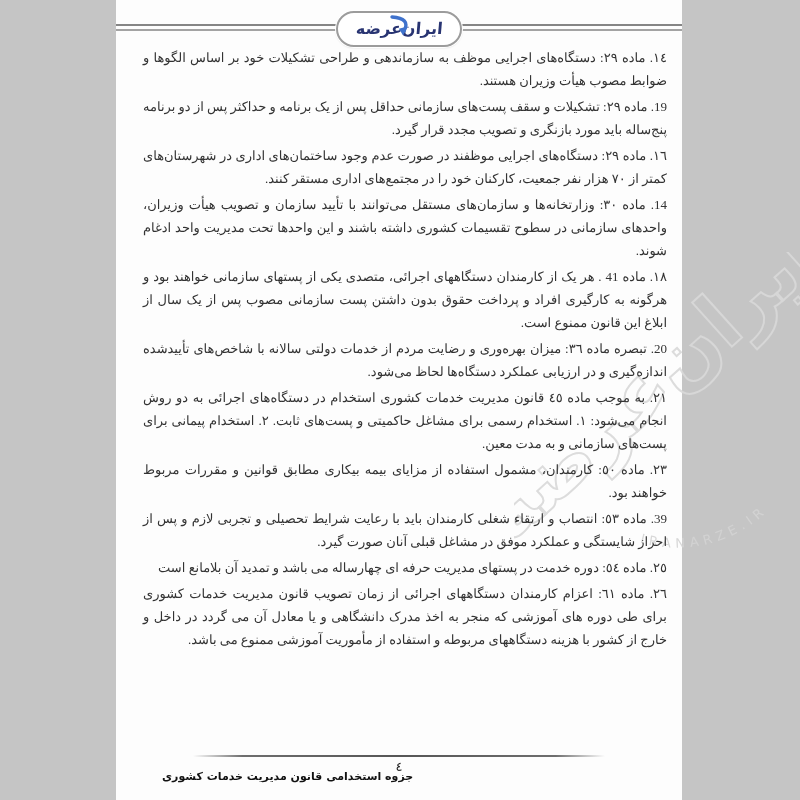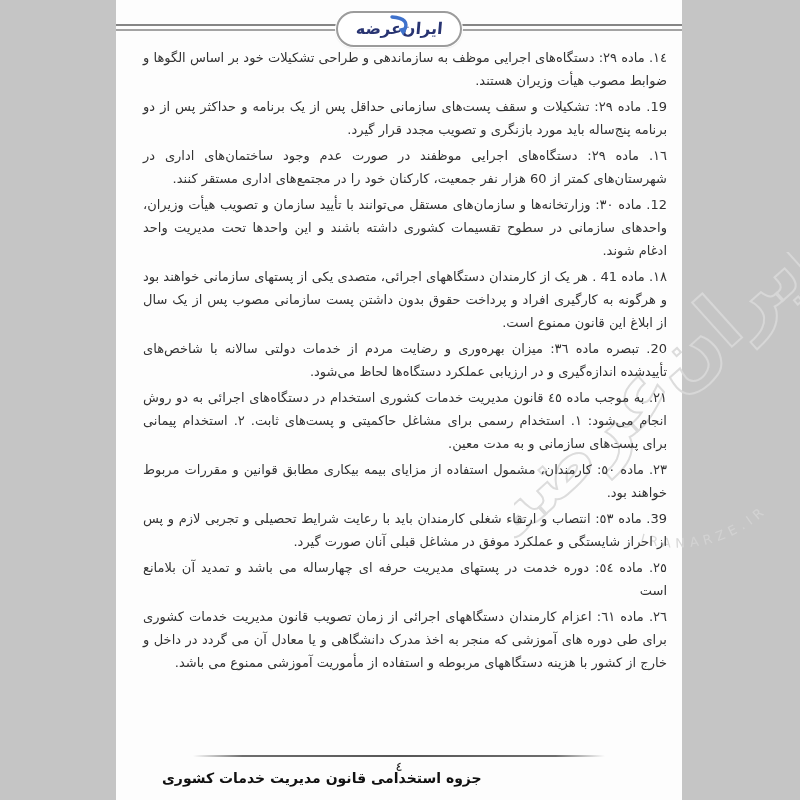--- a/index.html
+++ b/index.html
@@ -42,34 +42,34 @@
     opacity:.9;pointer-events:none;
   }
   
   .content{
     position:absolute;left:0;right:0;top:46px;bottom:52px;
     padding:0 15px 0 15px;
     direction:rtl;text-align:justify;
     font-size:13px;line-height:23px;color:var(--text-color,#333333);
     overflow:hidden;z-index:2;
   }
-  .content p{margin:0 0 3px 12px;}
+  .content p{margin:0 0 3px 12px;font-family:Liberation Serif, serif;}
   
   .footer-line{
     position:absolute;left:50%;transform:translateX(-50%);
     top:755px;width:412px;height:2px;z-index:2;
     background:linear-gradient(90deg,rgba(110,110,110,0) 0%,#6e6e6e 12%,#565656 50%,#6e6e6e 88%,rgba(110,110,110,0) 100%);
   }
   .page-number{
     position:absolute;top:759px;left:0;right:0;text-align:center;
     font-size:13px;color:#222;z-index:2;
   }
   .footer-title{
     position:absolute;top:770px;left:46px;
-    direction:rtl;font-size:14px;font-weight:bold;color:#111;
+    direction:rtl;font-size:11px;font-weight:bold;color:#111;
     white-space:nowrap;z-index:2;
   }
 </style>
 </head>
 <body>
 
 <div class="page">
 
   <div class="header-rules"></div>
   <div class="logo">
@@ -88,22 +88,22 @@
       <path id="wmArc" d="M 52 232 A 132 132 0 0 0 288 208" fill="none" stroke="none"></path>
       <text font-size="13" letter-spacing="5" fill="#d4d4d4">
         <textPath href="#wmArc">IRANARZE.IR</textPath>
       </text>
     </g>
   </svg>
 
   <div class="content">
     <p>١٤. ماده ٢٩: دستگاه‌های اجرایی موظف به سازماندهی و طراحی تشکیلات خود بر اساس الگوها و ضوابط مصوب هیأت وزیران هستند.</p>
     <p>19. ماده ٢٩: تشکیلات و سقف پست‌های سازمانی حداقل پس از یک برنامه و حداکثر پس از دو برنامه پنج‌ساله باید مورد بازنگری و تصویب مجدد قرار گیرد.</p>
-    <p>١٦. ماده ٢٩: دستگاه‌های اجرایی موظفند در صورت عدم وجود ساختمان‌های اداری در شهرستان‌های کمتر از 60 هزار نفر جمعیت، کارکنان خود را در مجتمع‌های اداری مستقر کنند.</p>
-    <p>12. ماده ٣٠: وزارتخانه‌ها و سازمان‌های مستقل می‌توانند با تأیید سازمان و تصویب هیأت وزیران، واحدهای سازمانی در سطوح تقسیمات کشوری داشته باشند و این واحدها تحت مدیریت واحد ادغام شوند.</p>
+    <p>١٦. ماده ٢٩: دستگاه‌های اجرایی موظفند در صورت عدم وجود ساختمان‌های اداری در شهرستان‌های کمتر از ٧٠ هزار نفر جمعیت، کارکنان خود را در مجتمع‌های اداری مستقر کنند.</p>
+    <p>14. ماده ٣٠: وزارتخانه‌ها و سازمان‌های مستقل می‌توانند با تأیید سازمان و تصویب هیأت وزیران، واحدهای سازمانی در سطوح تقسیمات کشوری داشته باشند و این واحدها تحت مدیریت واحد ادغام شوند.</p>
     <p>١٨. ماده 41 . هر یک از کارمندان دستگاههای اجرائی، متصدی یکی از پستهای سازمانی خواهند بود و هرگونه به کارگیری افراد و پرداخت حقوق بدون داشتن پست سازمانی مصوب پس از یک سال از ابلاغ این قانون ممنوع است.</p>
     <p>20. تبصره ماده ٣٦: میزان بهره‌وری و رضایت مردم از خدمات دولتی سالانه با شاخص‌های تأییدشده اندازه‌گیری و در ارزیابی عملکرد دستگاه‌ها لحاظ می‌شود.</p>
     <p>٢١. به موجب ماده ٤٥ قانون مدیریت خدمات کشوری استخدام در دستگاه‌های اجرائی به دو روش انجام می‌شود: ١. استخدام رسمی برای مشاغل حاکمیتی و پست‌های ثابت. ٢. استخدام پیمانی برای پست‌های سازمانی و به مدت معین.</p>
     <p>٢٣. ماده ٥٠: کارمندان، مشمول استفاده از مزایای بیمه بیکاری مطابق قوانین و مقررات مربوط خواهند بود.</p>
     <p>39. ماده ٥٣: انتصاب و ارتقاء شغلی کارمندان باید با رعایت شرایط تحصیلی و تجربی لازم و پس از احراز شایستگی و عملکرد موفق در مشاغل قبلی آنان صورت گیرد.</p>
     <p>٢٥. ماده ٥٤: دوره خدمت در پستهای مدیریت حرفه ای چهارساله می باشد و تمدید آن بلامانع است</p>
     <p>٢٦. ماده ٦١: اعزام کارمندان دستگاههای اجرائی از زمان تصویب قانون مدیریت خدمات کشوری برای طی دوره های آموزشی که منجر به اخذ مدرک دانشگاهی و یا معادل آن می گردد در داخل و خارج از کشور با هزینه دستگاههای مربوطه و استفاده از مأموریت آموزشی ممنوع می باشد.</p>
 
   </div>
 

